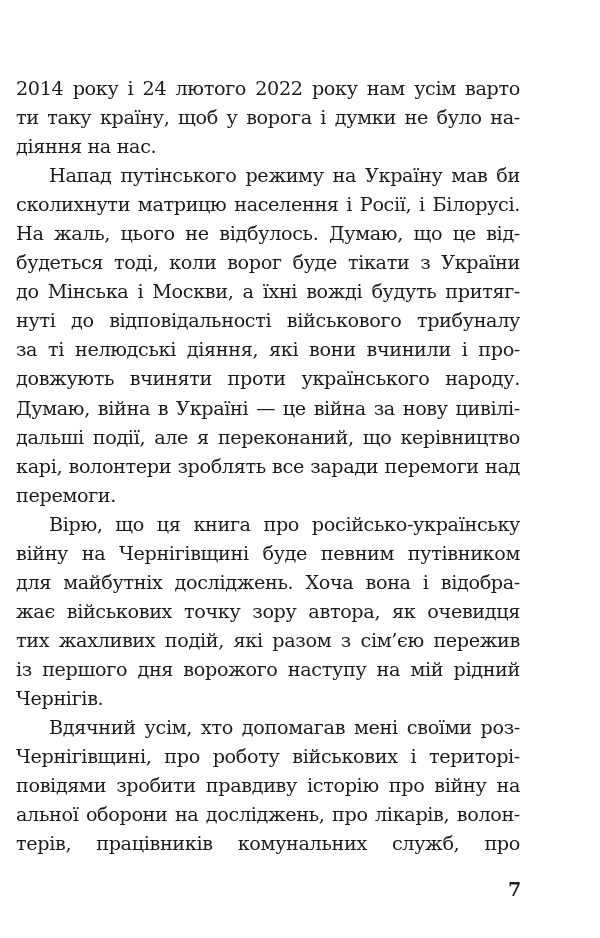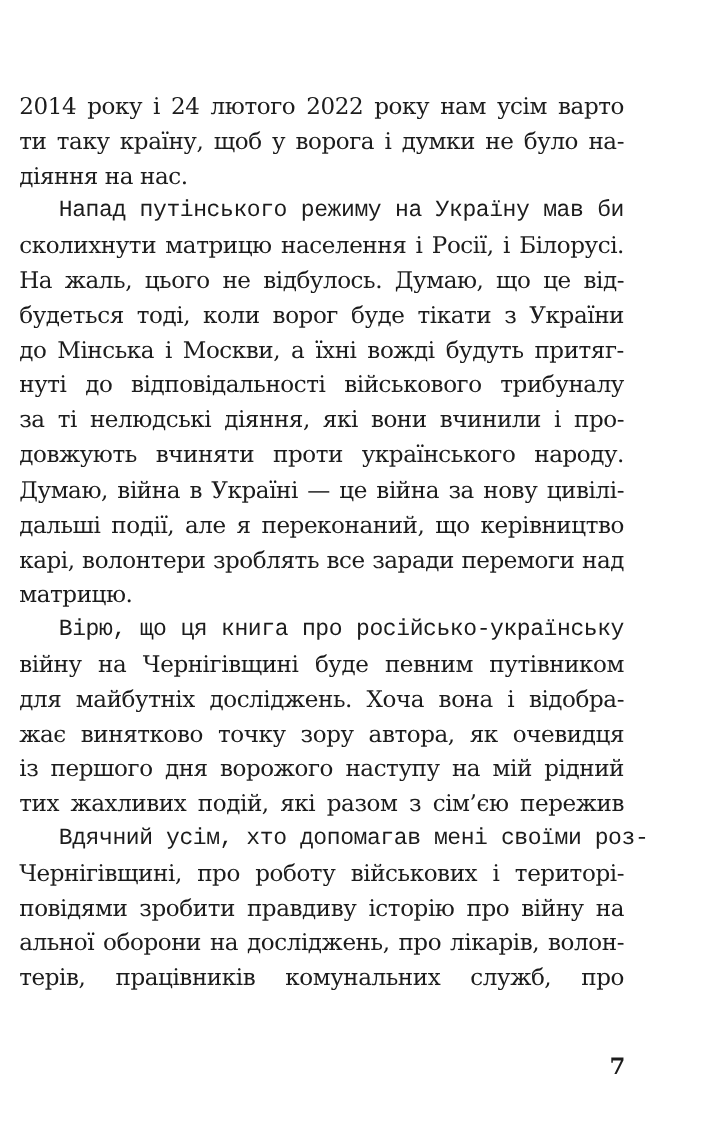--- a/index.html
+++ b/index.html
@@ -29,21 +29,20 @@
       text-align: justify;
       text-align-last: justify;
       letter-spacing: -0.35px;
       height: 29.05px;
     }
     .line.last {
       text-align-last: left;
     }
     .line.indent {
       padding-left: 33px;
-      font-family: Liberation Mono, monospace;
     }
     .page-number {
       position: absolute;
       left: 508px;
       top: 878px;
       font-family: "DejaVu Serif", "Liberation Serif", serif;
       font-weight: bold;
       font-size: 19px;
       color: #1c1c1c;
     }
@@ -64,30 +63,31 @@
     <span class="line">сколихнути матрицю населення і Росії, і Білорусі.</span>
     <span class="line">На жаль, цього не відбулось. Думаю, що це від-</span>
     <span class="line">будеться тоді, коли ворог буде тікати з України</span>
     <span class="line">до Мінська і Москви, а їхні вожді будуть притяг-</span>
     <span class="line">нуті до відповідальності військового трибуналу</span>
     <span class="line">за ті нелюдські діяння, які вони вчинили і про-</span>
     <span class="line">довжують вчиняти проти українського народу.</span>
     <span class="line">Думаю, війна в Україні — це війна за нову цивілі-</span>
     <span class="line">дальші події, але я переконаний, що керівництво</span>
     <span class="line">карі, волонтери зроблять все заради перемоги над</span>
-    <span class="line last">матрицю.</span>
+    <span class="line last">перемоги.</span>
   </div>
 
   <div>
     <span class="line indent">Вірю, що ця книга про російсько-українську</span>
     <span class="line">війну на Чернігівщині буде певним путівником</span>
     <span class="line">для майбутніх досліджень. Хоча вона і відобра-</span>
-    <span class="line">жає винятково точку зору автора, як очевидця</span>
+    <span class="line">жає військових точку зору автора, як очевидця</span>
+    <span class="line">тих жахливих подій, які  разом з сім’єю пережив</span>
     <span class="line">із першого дня ворожого наступу на мій рідний</span>
-    <span class="line">тих жахливих подій, які  разом з сім’єю пережив</span>
+    <span class="line last">Чернігів.</span>
   </div>
 
   <div>
     <span class="line indent">Вдячний усім, хто допомагав мені своїми роз-</span>
     <span class="line">Чернігівщині, про роботу військових і територі-</span>
     <span class="line">повідями зробити правдиву історію про війну на</span>
     <span class="line">альної оборони на досліджень, про лікарів, волон-</span>
     <span class="line">терів, працівників комунальних служб, про</span>
 
   </div>

